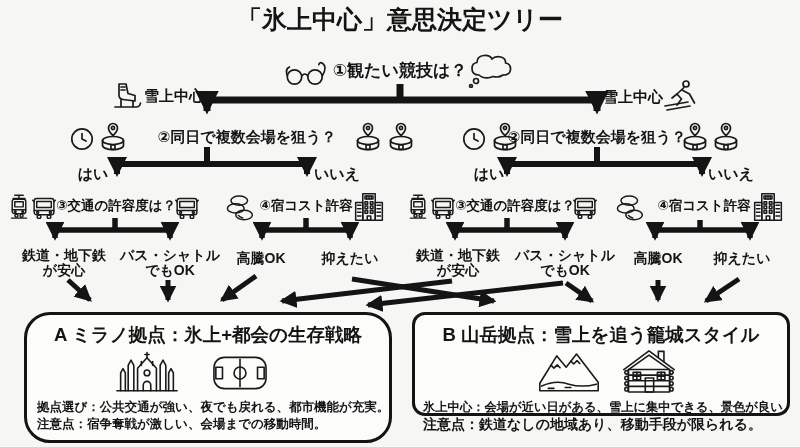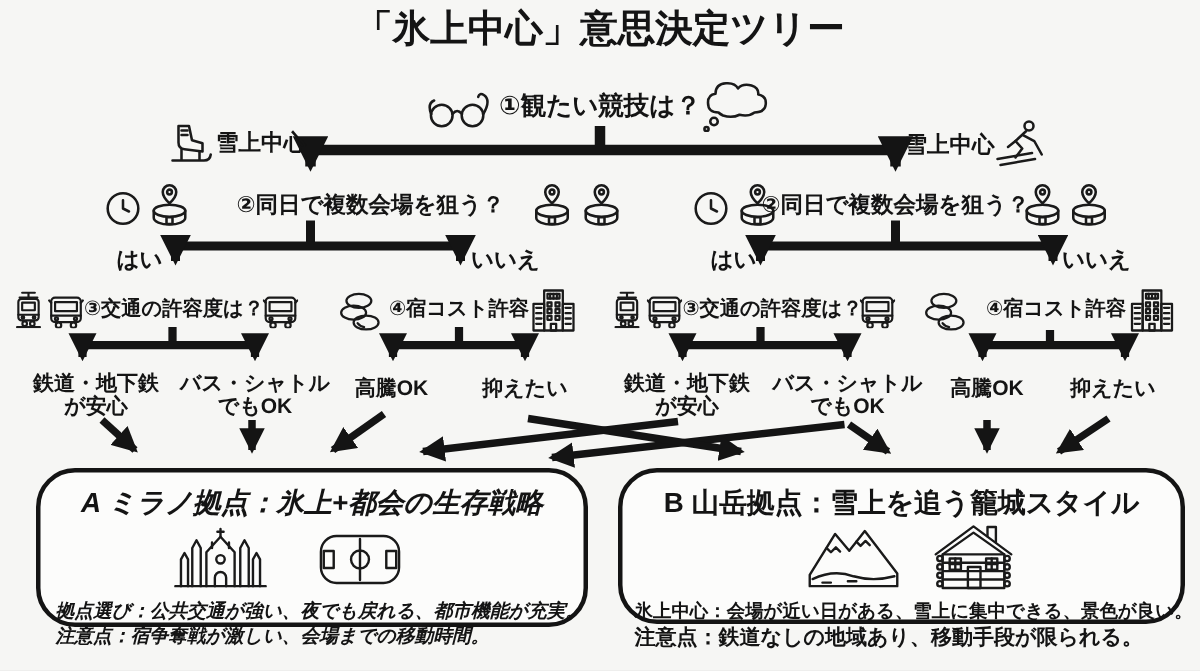--- a/index.html
+++ b/index.html
@@ -344,33 +344,33 @@
     <div>鉄道・地下鉄</div>
     <div>が安心</div>
   </div>
   <div class="lbl ctr z2" style="left:565px;top:248px;font-size:14px;">
     <div>バス・シャトル</div>
     <div>でもOK</div>
   </div>
   <div class="lbl ctr z2" style="left:658px;top:251px;font-size:14px;">高騰OK</div>
   <div class="lbl ctr z2" style="left:742px;top:251px;font-size:14px;">抑えたい</div>
 
-  <div class="outcome" style="left:24px;top:312px;width:368px;height:106px;font-style:italic;">
+  <div class="outcome" style="left:24px;top:312px;width:368px;height:131px;">
     <div class="o-title">A ミラノ拠点：氷上+都会の生存戦略</div>
     <svg class="ic" style="left:88px;top:34px;" width="64" height="44">
         <use href="#i-duomo"></use>
       </svg>
     <svg class="ic" style="left:184px;top:40px;" width="58" height="36">
         <use href="#i-pitch"></use>
       </svg>
     <div class="o-line" style="left:10px;top:84px;font-size:12.5px;">拠点選び：公共交通が強い、夜でも戻れる、都市機能が充実。</div>
     <div class="o-line" style="left:10px;top:101px;font-size:12.5px;">注意点：宿争奪戦が激しい、会場までの移動時間。</div>
   </div>
 
-  <div class="outcome" style="left:412px;top:312px;width:378px;height:104px;">
+  <div class="outcome" style="left:412px;top:312px;width:378px;height:104px;border-radius:13px;">
     <div class="o-title">B 山岳拠点：雪上を追う籠城スタイル</div>
     <svg class="ic" style="left:122px;top:34px;" width="64" height="44">
         <use href="#i-mtn"></use>
       </svg>
     <svg class="ic" style="left:206px;top:32px;" width="56" height="47">
         <use href="#i-cabin"></use>
       </svg>
     <div class="o-line" style="left:8px;top:84px;font-size:12.3px;">氷上中心：会場が近い日がある、雪上に集中できる、景色が良い。</div>
     <div class="o-line" style="left:8px;top:101px;font-size:14px;">注意点：鉄道なしの地域あり、移動手段が限られる。</div>
   </div>

